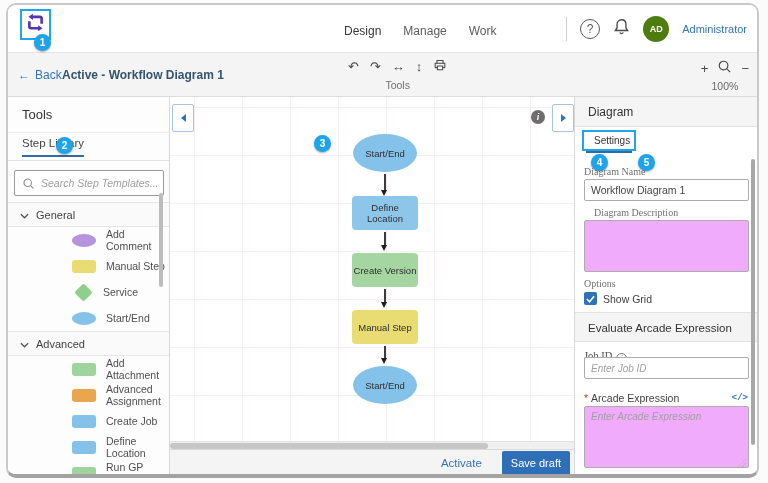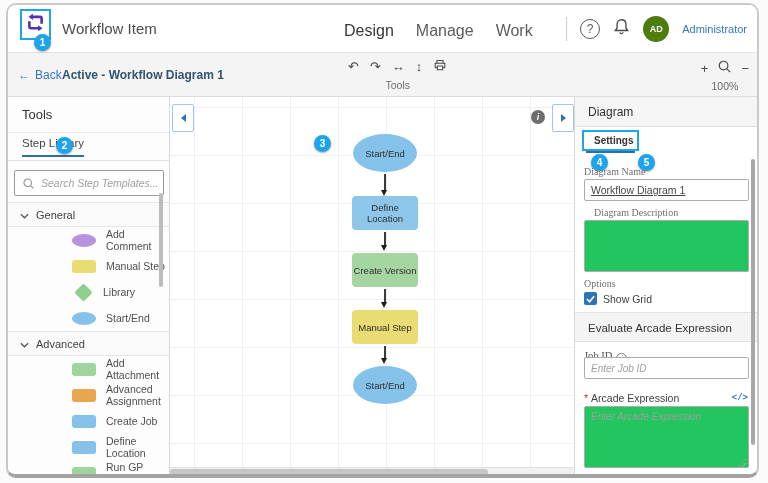--- a/index.html
+++ b/index.html
@@ -8,21 +8,21 @@
   .window { position:absolute; left:6px; top:3px; width:753px; height:475px;
             background:#fff; border:2px solid #c9c9c9; border-bottom:4px solid #a3a3a3;
             border-radius:10px; overflow:hidden; }
 
   
   .app-header { position:relative; height:48px; background:#fff; border-bottom:1px solid #e4e4e4; }
   .logo-box { position:absolute; left:12px; top:4px; width:31px; height:31px;
               border:2px solid #21a5ea; background:#fff; display:flex; align-items:center; justify-content:center; }
   .app-title { position:absolute; left:54px; top:0; line-height:48px; font-size:15px; color:#4c4c4c; }
   .header-tabs { position:absolute; left:336px; top:0; height:48px; display:flex; gap:22px; }
-  .h-tab { height:52px; display:flex; align-items:center; font-size:16px; color:#5c5c5c; cursor:pointer; position:relative; }
+  .h-tab { height:52px; display:flex; align-items:center; font-size:12px; color:#5c5c5c; cursor:pointer; position:relative; }
   .h-tab.active { color:#373737; }
   .h-tab.active::after { content:""; position:absolute; left:-2px; right:-2px; bottom:0; height:3px; background:#2e6da4; }
   .header-right { position:absolute; right:10px; top:0; height:48px; display:flex; align-items:center; gap:13px; }
   .v-divider { width:1px; height:24px; background:#cfcfcf; }
   .help-circle { width:20px; height:20px; border:1.5px solid #595959; border-radius:50%;
                  display:flex; align-items:center; justify-content:center; font-size:12px; color:#595959; cursor:pointer; }
   .avatar { width:26px; height:26px; border-radius:50%; background:#4d7c0f; color:#fff;
             font-size:9px; font-weight:bold; display:flex; align-items:center; justify-content:center; cursor:pointer; }
   .user-name { font-size:11px; color:#3575b9; cursor:pointer; }
 
@@ -96,28 +96,28 @@
   .activate-link { font-size:11.5px; color:#3174ba; cursor:pointer; }
   .save-btn { height:24px; padding:0 9px; background:#2e6fb8; color:#fff; border:none; border-radius:2px;
               font-size:11px; font-family:"Liberation Sans",sans-serif; cursor:pointer; }
 
   
   .right-panel { position:relative; width:183px; background:#fff; border-left:1px solid #d8d8d8; overflow:hidden; }
   .rp-header { height:30px; line-height:30px; padding-left:13px; background:#f5f5f5; border-bottom:1px solid #e0e0e0;
                font-size:12px; color:#323232; }
   .rp-tabs { position:absolute; left:7px; top:33px; display:flex; gap:3px; }
   .rp-tab { border:2px solid #21a5ea; padding:3px 4px; font-size:10px; color:#4f4f4f; cursor:pointer; background:#fff; position:relative; }
-  .rp-tab.active { font-weight:bold; color:#333;padding-left:10px; }
+  .rp-tab.active { font-weight:normal; color:#333;padding-left:10px; }
   .rp-tab.active::after { content:""; position:absolute; left:2px; right:2px; bottom:-4px; height:2px; background:#2e6da4; }
   .rp-label { position:absolute; left:9px; font-size:10px; color:#6f6f6f;font-family:Liberation Serif, serif; }
   .rp-input { position:absolute; left:9px; width:165px; height:22px; border:1px solid #acacac; border-radius:2px;
               padding:0 6px; font-size:10.5px; color:#444; font-family:"Liberation Sans",sans-serif; background:#fff; }
   .rp-input::placeholder, .rp-textarea::placeholder { font-style:italic; color:#a0a0a0; font-size:10px; }
   .rp-textarea { position:absolute; left:9px; width:165px; border:1px solid #acacac; border-radius:2px;
-                 padding:4px 6px; font-size:10.5px; color:#444; resize:none; font-family:"Liberation Sans",sans-serif; background:#22c55e; }
+                 padding:4px 6px; font-size:10.5px; color:#444; resize:none; font-family:"Liberation Sans",sans-serif; background:#f0abfc; }
   .checkbox-row { position:absolute; left:9px; display:flex; align-items:center; gap:6px; cursor:pointer; }
   .checkbox { width:13px; height:13px; background:#2e72b8; border-radius:2px; display:flex; align-items:center; justify-content:center; }
   .checkbox-label { font-size:10.5px; color:#3f3f3f; }
   .rp-band { position:absolute; left:0; right:0; height:30px; line-height:30px; padding-left:13px;
              background:#f4f4f4; border-top:1px solid #e2e2e2; border-bottom:1px solid #e2e2e2;
              font-size:11.5px; color:#323232; }
   .info-outline { display:inline-flex; width:11px; height:11px; border:1px solid #7a7a7a; border-radius:50%;
                   align-items:center; justify-content:center; font-size:7.5px; font-style:italic; color:#7a7a7a;
                   margin-left:4px; vertical-align:-2px; }
   .arcade-row { position:absolute; left:9px; right:9px; display:flex; align-items:center; gap:3px; }
@@ -145,21 +145,20 @@
       <span>
         <svg width="21" height="21" viewBox="0 0 24 24">
           <path d="M8 5.5h9a2 2 0 0 1 2 2v6" fill="none" stroke="#5531b5" stroke-width="3"></path>
           <path d="M16 18.5H7a2 2 0 0 1-2-2v-6" fill="none" stroke="#5531b5" stroke-width="3"></path>
           <path d="M9 2 4 5.5 9 9z" fill="#5531b5"></path>
           <path d="M15 15 20 18.5 15 22z" fill="#5531b5"></path>
         </svg>
       </span>
     </div>
     <div class="callout" style="left:26px; top:29px;">1</div>
-    <div class="app-title">Workflow Item</div>
 
     <div class="header-tabs">
       <div class="h-tab active">Design</div>
       <div class="h-tab">Manage</div>
       <div class="h-tab">Work</div>
     </div>
 
     <div class="header-right">
       <div class="v-divider"></div>
       <div class="help-circle">?</div>
@@ -242,21 +241,21 @@
       <div class="step-item">
         <span class="step-shape shape-ellipse" style="background: rgb(181, 147, 221);"></span>
         <span class="step-label">Add Comment</span>
       </div>
       <div class="step-item">
         <span class="step-shape shape-rect" style="background: rgb(233, 220, 114);"></span>
         <span class="step-label">Manual Step</span>
       </div>
       <div class="step-item">
         <span class="step-shape shape-diamond" style="background: rgb(143, 207, 140);"></span>
-        <span class="step-label">Library</span>
+        <span class="step-label">Service</span>
       </div>
       <div class="step-item">
         <span class="step-shape shape-ellipse" style="background: rgb(133, 194, 233);"></span>
         <span class="step-label">Start/End</span>
       </div>
 
       <div class="section-header">
         <span>
           <svg width="9" height="6" viewBox="0 0 10 6">
               <path d="M1 1l4 4 4-4" fill="none" stroke="#555" stroke-width="1.4"></path>
@@ -306,33 +305,37 @@
         <div class="flow-arrow" style="top:192px; height:13px;"></div>
         <div class="node node-rect" style="left: 182px; top: 213px; background: rgb(233, 220, 114);">Manual Step</div>
         <div class="flow-arrow" style="top:249px; height:12px;"></div>
         <div class="node node-ellipse" style="left: 183px; top: 269px; background: rgb(133, 194, 233);">Start/End</div>
 
         <div class="h-scroll-track">
           <div class="h-scroll-thumb"></div>
         </div>
       </div>
 
+      <div class="canvas-footer">
+        <span class="activate-link">Activate</span>
+        <button class="save-btn">Save draft</button>
+      </div>
     </div>
 
     <div class="right-panel">
       <div class="rp-header">Diagram</div>
 
       <div class="rp-tabs">
         <div class="rp-tab active">Settings</div>
       </div>
       <div class="callout" style="left:16px; top:57px;">4</div>
       <div class="callout" style="left:63px; top:57px;">5</div>
 
       <div class="rp-label" style="top:69px;">Diagram Name</div>
-      <input class="rp-input" style="top: 82px; text-decoration: underline;" value="Workflow Diagram 1">
+      <input class="rp-input" style="top: 82px;" value="Workflow Diagram 1">
 
       <div class="rp-label" style="top:110px;margin-left:10px;">Diagram Description</div>
       <textarea class="rp-textarea" style="top: 123px; height: 52px;"></textarea>
 
       <div class="rp-label" style="top:181px;">Options</div>
       <div class="checkbox-row" style="top:195px;text-align:right;">
         <span class="checkbox">
           <svg width="9" height="8" viewBox="0 0 10 8">
               <path d="M1 4l3 3 5-6" fill="none" stroke="#fff" stroke-width="1.8"></path>
             </svg>

